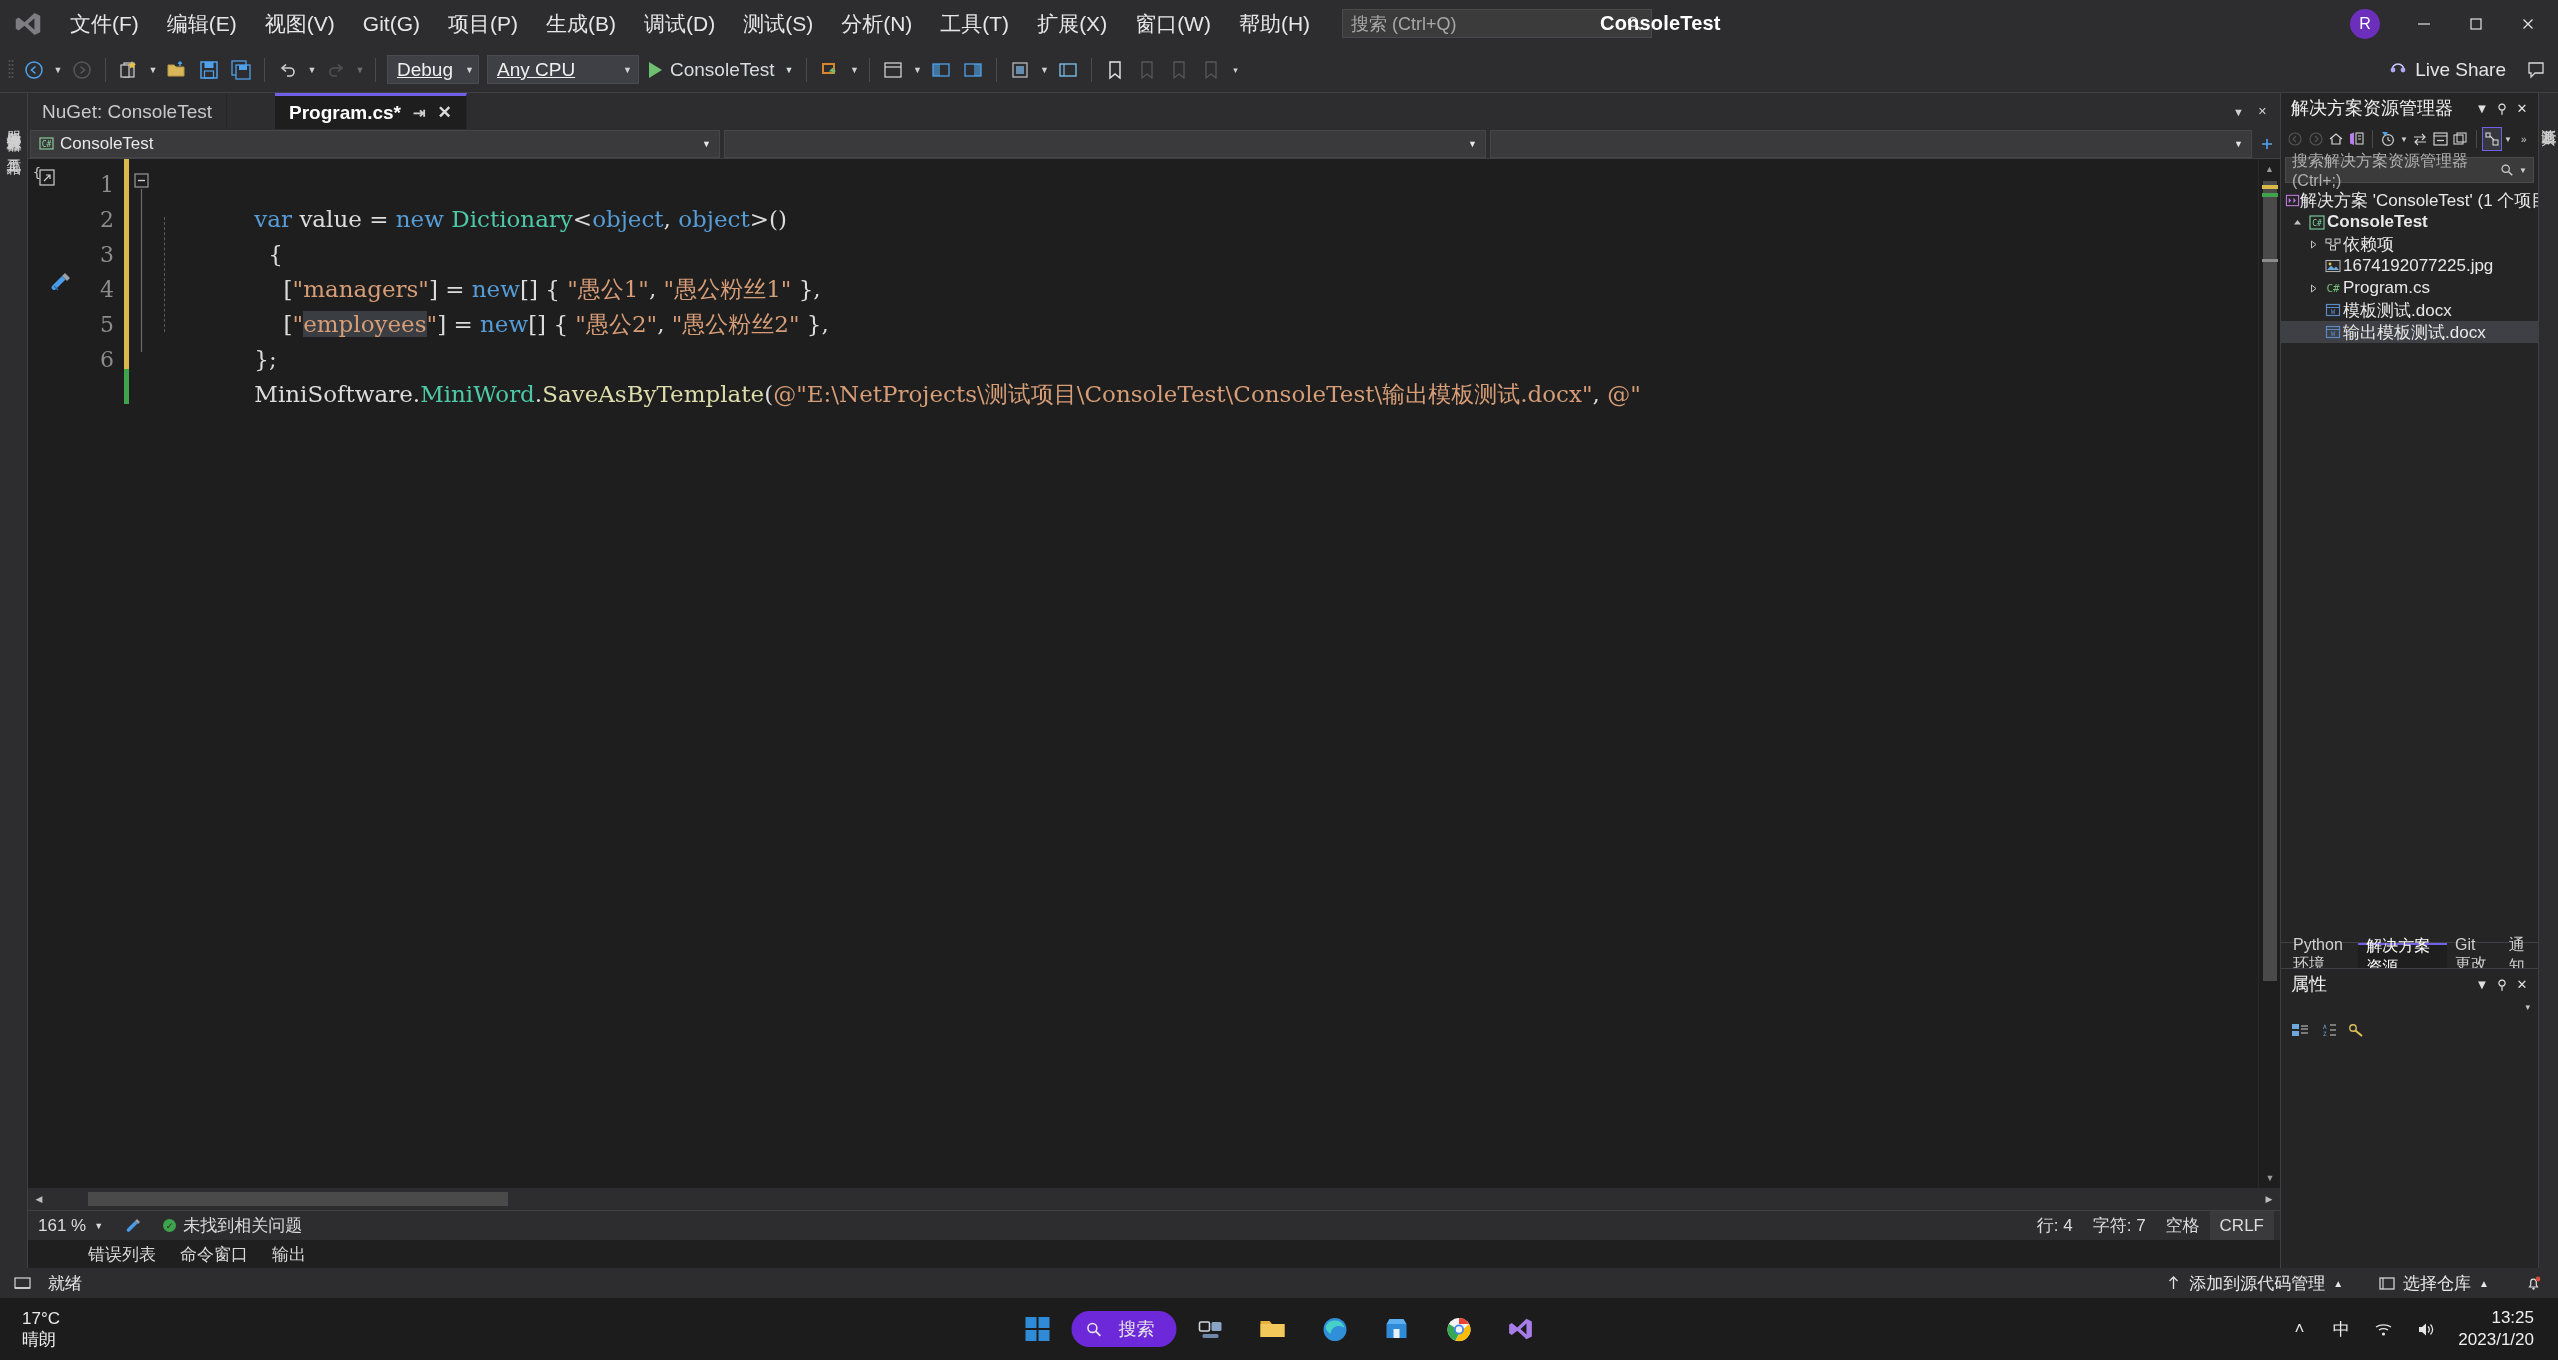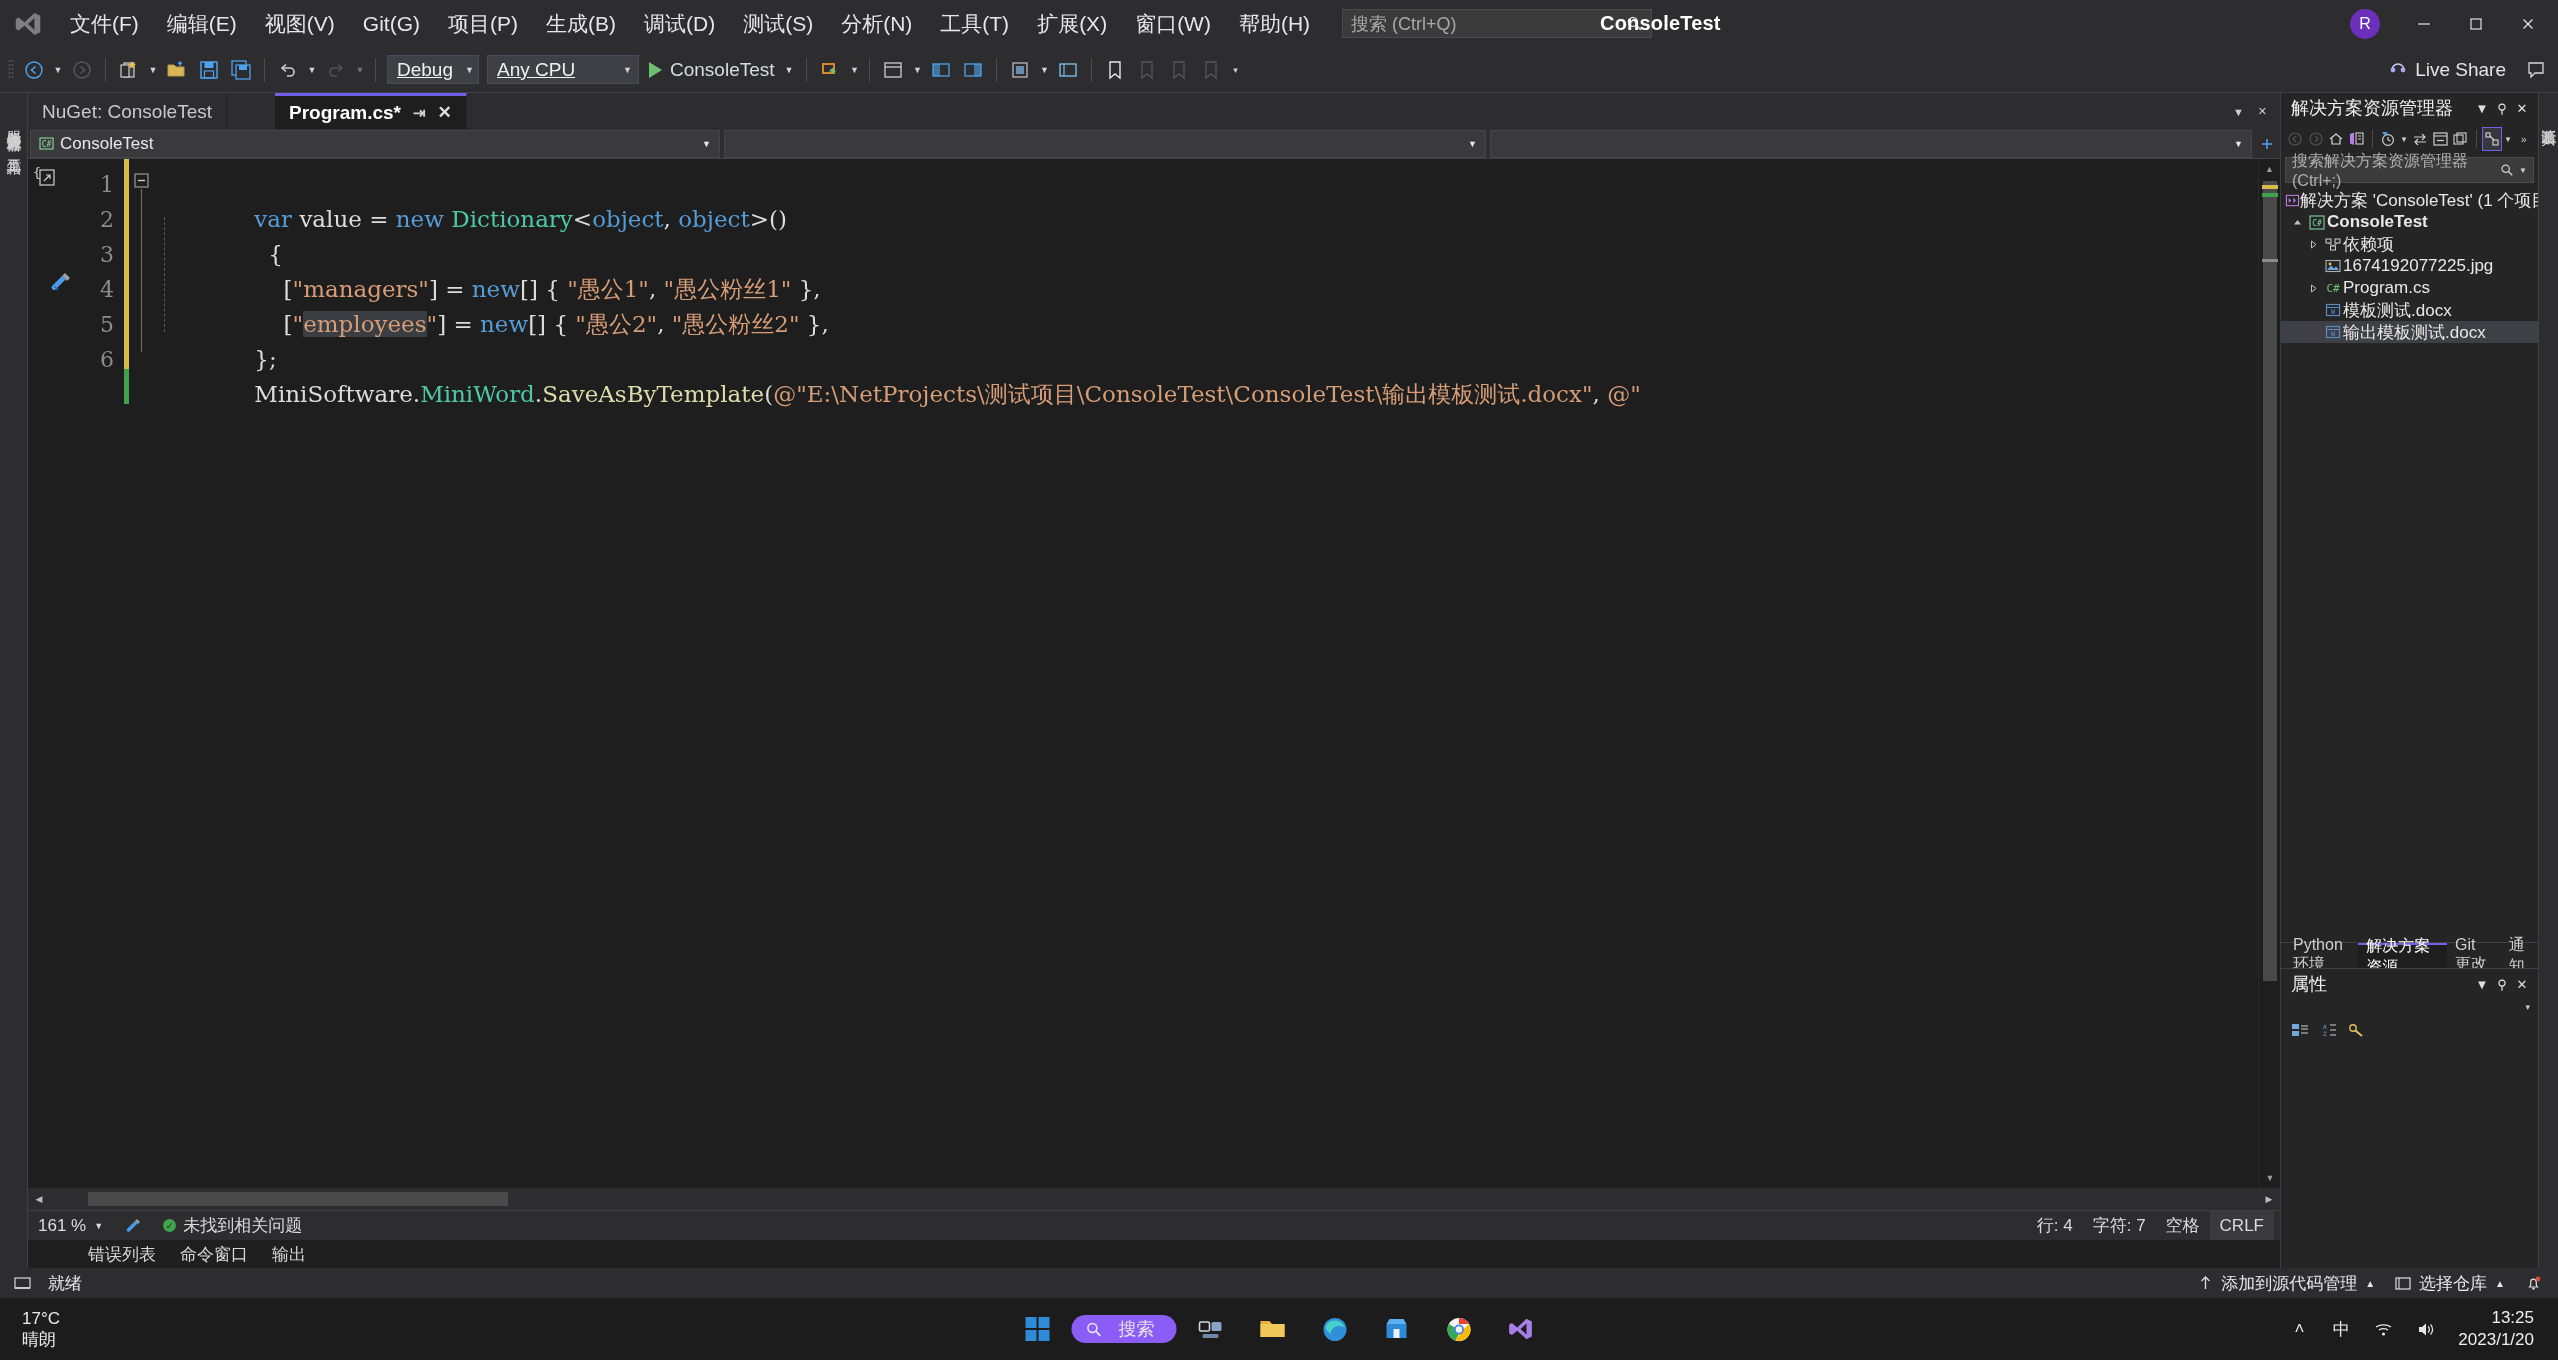--- a/index.html
+++ b/index.html
@@ -168,31 +168,31 @@
     padding-right:8px; font-size:9px; color:#c8c8c8; }
 
   
   .rrail{ width:20px; flex:0 0 20px; background:#2d2d30; display:flex; flex-direction:column;
     align-items:center; padding-top:14px; border-left:1px solid #3f3f46; }
 
   
   .vsstatus{ height:30px; background:#2d2d30; display:flex; align-items:center;
     flex:0 0 30px; font-size:17px; color:#e8e8e8; }
   .vsstatus .left{ display:flex; align-items:center; padding-left:8px; }
-  .vsstatus .right{ margin-left:auto; display:flex; align-items:center; padding-right:6px; }
+  .vsstatus .right{ margin-left:auto; display:flex; align-items:center; padding-right:6px;gap:16px; }
   .vsstatus .sseg{ display:flex; align-items:center; padding:12px 10px; height:30px; white-space:nowrap; }
 
   
   .taskbar{ height:62px; background:#1c1c1c; display:flex; align-items:center;
     flex:0 0 62px; position:relative; }
   .weather{ display:flex; align-items:center; padding-left:22px; width:220px; }
   .wtemp{ font-size:17px; color:#eaeaea; line-height:1.25; }
   .tb-center{ position:absolute; left:50%; transform:translateX(-50%); display:flex; align-items:center; gap:6px; }
   .tbico{ width:56px;height:52px;display:flex;align-items:center;justify-content:center;border-radius:5px; }
-  .tsearch{ height:28px; background:#8b5cf6; border-radius:20px; display:flex; align-items:center;
+  .tsearch{ height:36px; background:#6d28d9; border-radius:20px; display:flex; align-items:center;
     padding:0 22px 0 14px; font-size:18px; color:#e6e6e6; gap:16px; }
   .tray{ margin-left:auto; display:flex; align-items:center; padding-right:14px; gap:4px; }
   .trayico{ width:38px;height:44px;display:flex;align-items:center;justify-content:center;
     font-size:17px; color:#eaeaea; }
   .clock{ text-align:right; font-size:17px; color:#f0f0f0; line-height:1.3; padding:0 10px; }
 
   svg{ display:block; }
 </style>
 </head>
 <body>

